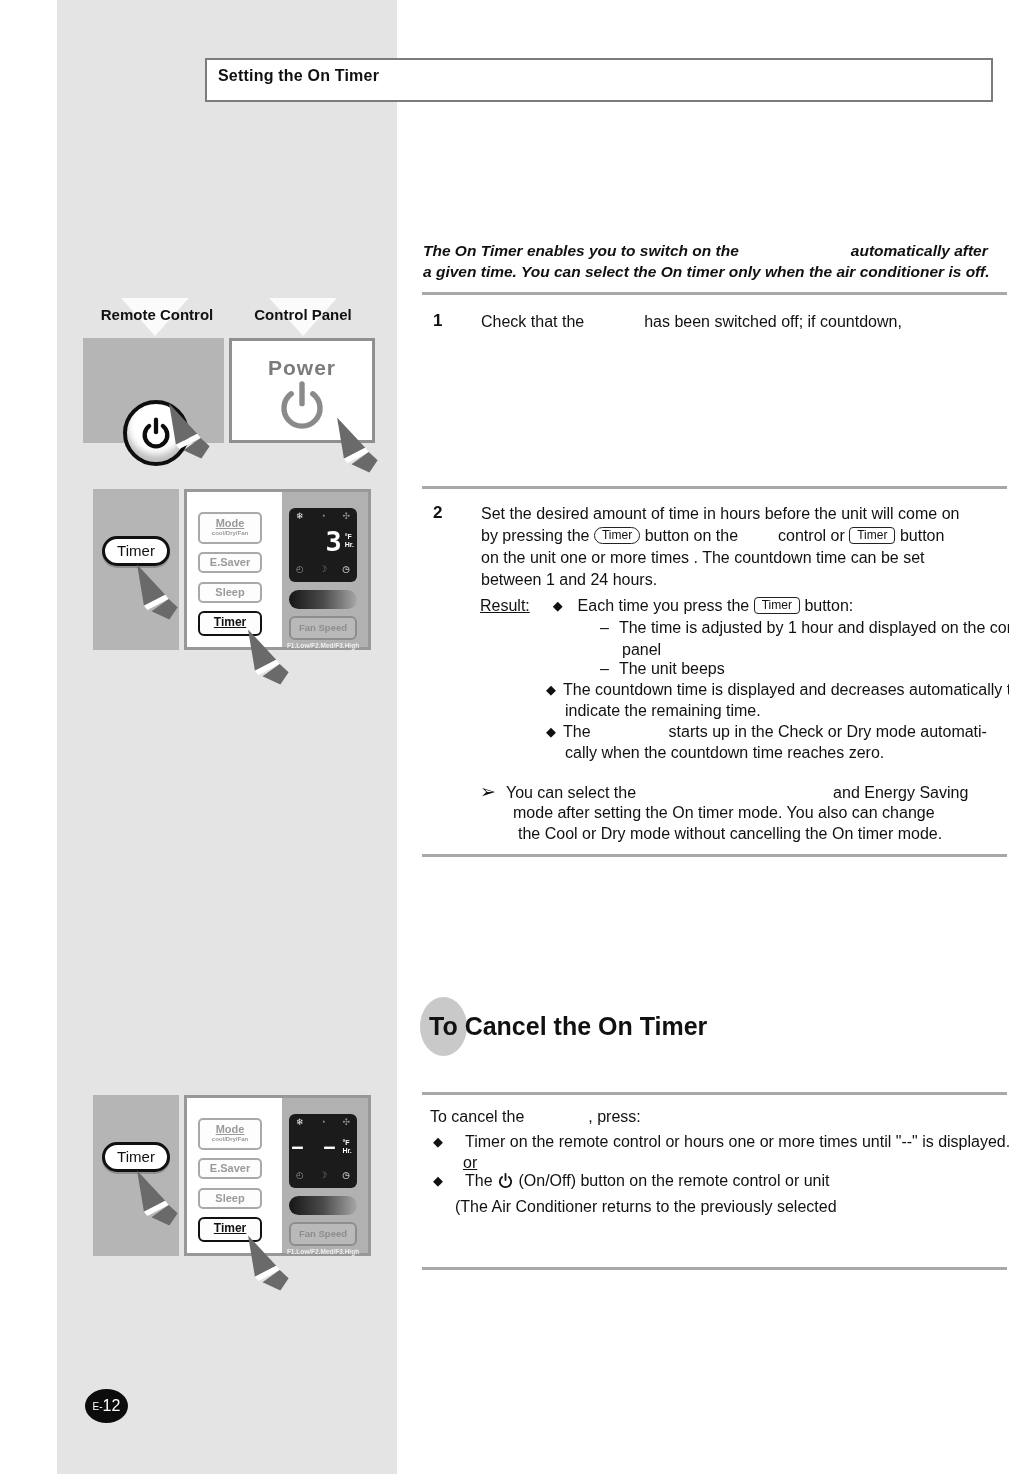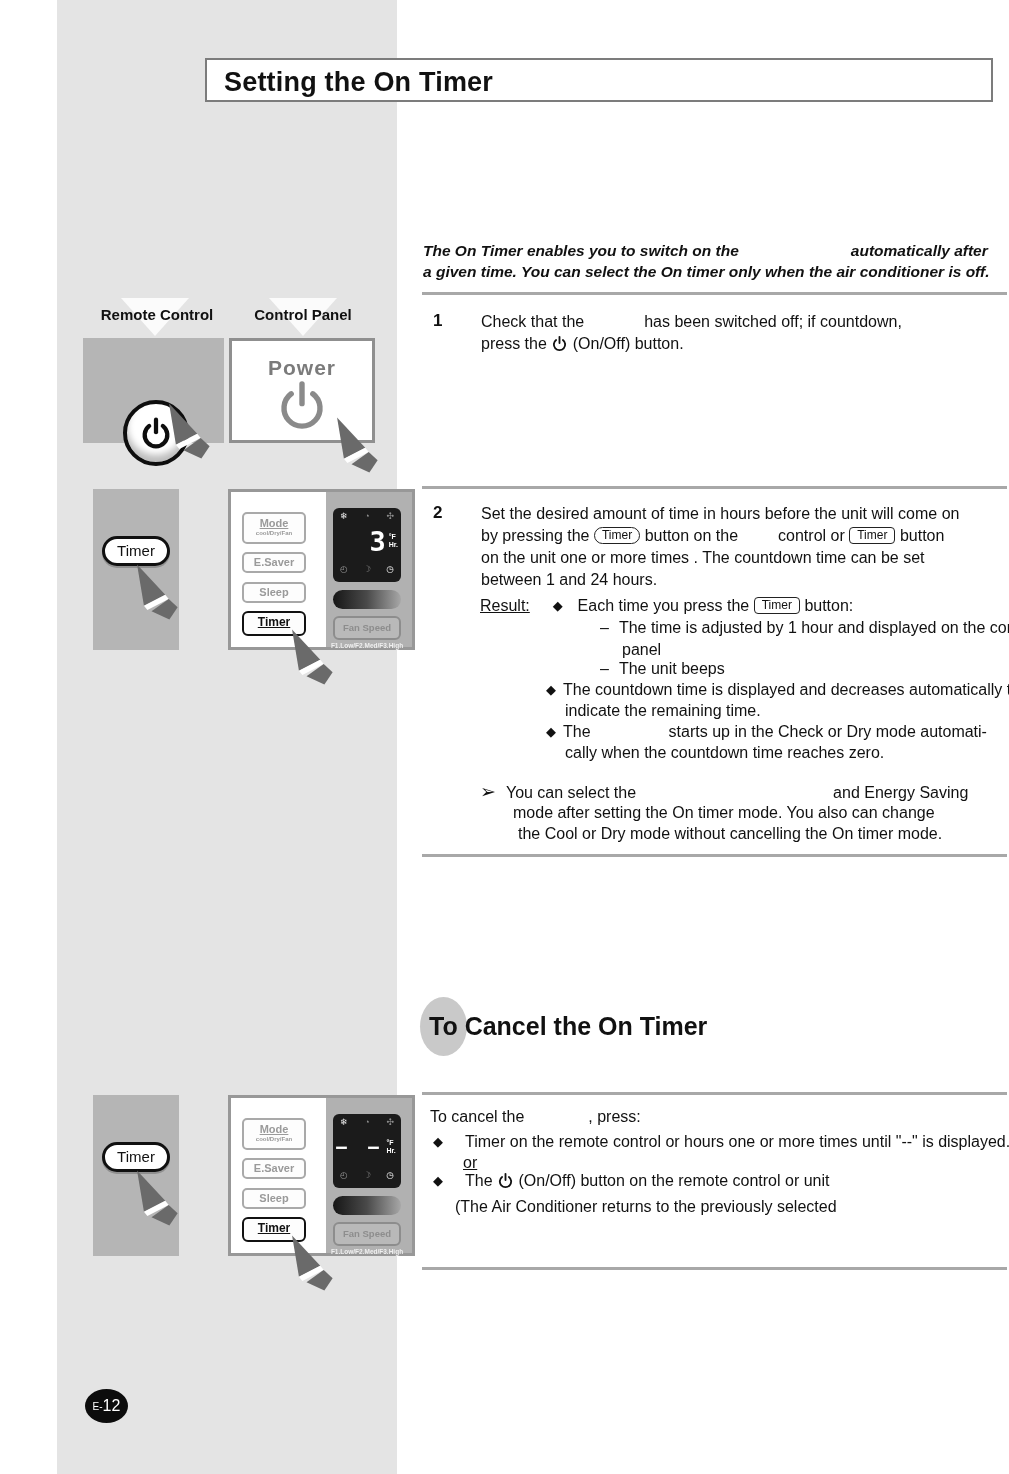--- a/index.html
+++ b/index.html
@@ -2,21 +2,21 @@
 <html><head>
 <meta charset="utf-8">
 <style>
   html,body{margin:0;padding:0;background:#fff;}
   .page{position:relative;width:1009px;height:1474px;background:#ffffff;overflow:hidden;
         font-family:"Liberation Sans","DejaVu Sans",sans-serif;color:#111;}
   .abs{position:absolute;}
   .gray-band{position:absolute;left:57px;top:0;width:340px;height:1474px;background:#e4e4e4;}
   .title-box{position:absolute;left:205px;top:58px;width:788px;height:44px;background:#fff;
              border:2px solid #7c7c7c;box-sizing:border-box;}
-  .title-box span{display:block;padding:7px 0 0 17px;font-size:27px;font-weight:bold;letter-spacing:.2px;}
+  .title-box span{display:block;padding:7px 0 0 11px;font-size:16px;font-weight:bold;letter-spacing:.2px;}
   .rule{position:absolute;left:422px;width:585px;height:3px;background:#a8a8a8;}
   .intro{position:absolute;left:423px;top:240px;width:580px;font-size:15.5px;font-weight:bold;
          font-style:italic;line-height:21px;}
   .gap{display:inline-block;height:1px;}
   .body-txt{font-size:16px;line-height:21.5px;}
   .stepnum{position:absolute;font-size:17px;font-weight:bold;}
   .chip{display:inline-block;border:1.5px solid #222;padding:0 7px;font-size:12px;line-height:15px;
         vertical-align:2px;background:#fff;}
   .chip.pill{border-radius:10px;}
   .chip.rect{border-radius:4px;}
@@ -37,21 +37,21 @@
            display:flex;align-items:center;justify-content:center;}
   .power-word{display:block;margin-top:15px;font-size:21px;font-weight:bold;color:#7b7b7b;letter-spacing:1px;}
   .cursor{position:absolute;width:44px;height:62px;z-index:5;}
   
   .illpanel{position:absolute;width:278px;height:176px;overflow:visible;}
   .lbox{position:absolute;left:0;top:0;width:86px;height:161px;background:#b5b5b5;}
   .timer-pill{position:absolute;left:9px;top:47px;width:68px;height:30px;background:#fff;
               border:3px solid #101010;border-radius:16px;box-sizing:border-box;text-align:center;
               font-size:15px;line-height:24px;box-shadow:0 2px 0 #8f8f8f;}
   .panelbox{position:absolute;left:91px;top:0;width:187px;height:161px;background:#fff;
-            border:3px solid #989898;box-sizing:border-box;margin-left:44px;}
+            border:3px solid #989898;box-sizing:border-box;}
   .panel-gray{position:absolute;right:0;top:0;bottom:0;width:86px;background:#b1b1b1;}
   .pbtn{position:absolute;left:11px;width:64px;border:2px solid #a9a9a9;border-radius:5px;
         box-sizing:border-box;text-align:center;color:#9a9a9a;font-weight:bold;background:#fdfdfd;}
   .pbtn .t1{display:block;font-size:11px;line-height:12px;text-decoration:underline;}
   .pbtn .t2{display:block;font-size:6px;line-height:8px;}
   .pbtn.single{font-size:11px;line-height:17px;height:21px;}
   .pbtn.timerb{border:2.5px solid #111;color:#111;font-size:12px;line-height:19px;height:25px;
                border-radius:6px;}
   .pbtn.timerb span{text-decoration:underline;}
   .display{position:absolute;left:102px;top:16px;width:68px;height:74px;background:#1b1b1b;
@@ -97,26 +97,20 @@
 
   <div class="rule" style="top:292px"></div>
   <div class="rule" style="top:486px"></div>
   <div class="rule" style="top:854px"></div>
   <div class="rule" style="top:1092px"></div>
   <div class="rule" style="top:1267px"></div>
 
   <div class="stepnum" style="left:433px;top:311px">1</div>
   <div class="abs body-txt" style="left:481px;top:311px;width:527px">
     <div><span>Check that the</span><span class="gap" style="width:60px"></span><span>has been switched off; if countdown,</span></div>
-    <div><span>press the</span>
-      <svg class="pwr-inline" viewBox="0 0 24 24">
-          <path d="M7.2 7 A8 8 0 1 0 16.8 7" fill="none" stroke="#111" stroke-width="2.6" stroke-linecap="round"></path>
-          <line x1="12" y1="2.6" x2="12" y2="11.4" stroke="#111" stroke-width="2.6" stroke-linecap="round"></line>
-        </svg>
-      <span>(On/Off) button.</span></div>
   </div>
 
   <div class="abs" style="left:83px;top:296px;width:292px;height:180px">
     <div class="tri" style="left:38px;top:2px"></div>
     <div class="tri" style="left:186px;top:2px"></div>
     <div class="ill-label" style="left:0;top:10px">Remote Control</div>
     <div class="ill-label" style="left:146px;top:10px">Control Panel</div>
     <div class="rbox">
       <div class="pcircle">
         <svg width="34" height="34" viewBox="0 0 24 24">

